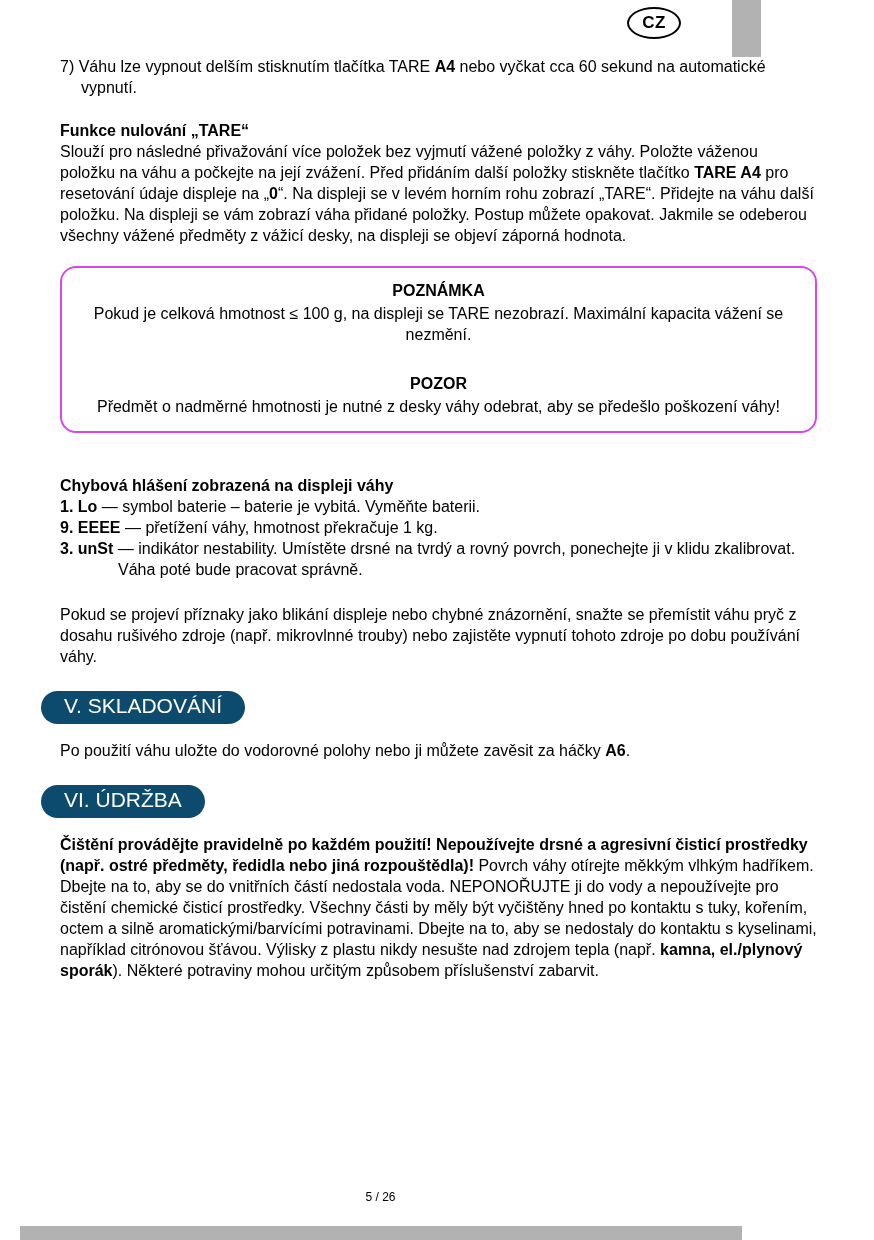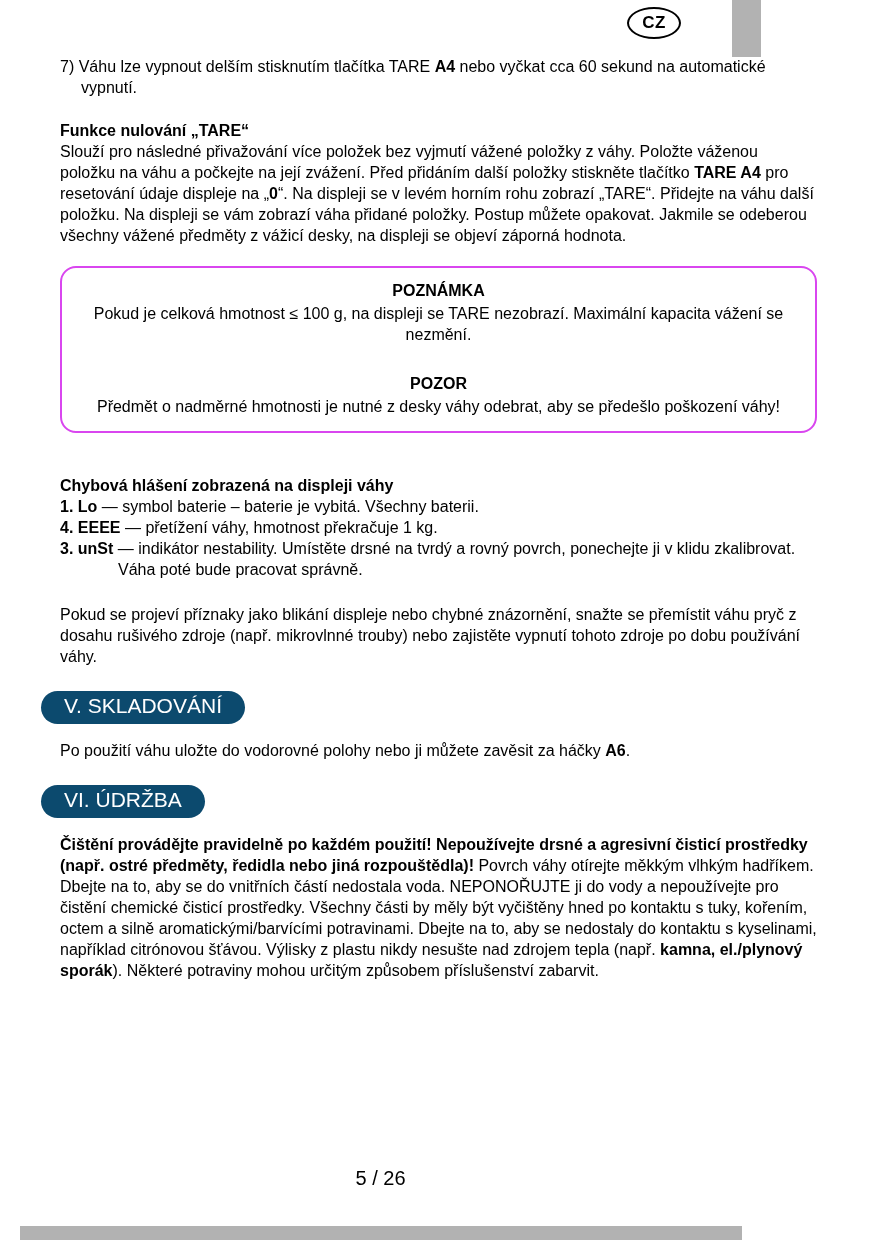--- a/index.html
+++ b/index.html
@@ -71,22 +71,22 @@
     color: #fff;
     border-radius: 17px;
     padding: 3px 23px 6px;
     font-size: 21px;
     line-height: 24px;
     margin: 24px 0 16px -19px;
   }
   .pill-row { line-height: 0; }
 
   .footer {
-    position: absolute; bottom: 50px; left: 0;
-    width: 100%; text-align: center; font-size: 20px;
+    position: absolute; bottom: 36px; left: 0;
+    width: 100%; text-align: center; font-size: 12px;
   }
 
   .bottom-bar {
     position: absolute; bottom: 0; left: 20px; right: 19px;
     height: 14px;
     background: #b2b2b2;
   }
 </style>
 </head>
 <body>
@@ -107,22 +107,22 @@
     <p><span>Slouží pro následné přivažování více položek bez vyjmutí vážené položky z váhy. Položte váženou položku na váhu a počkejte na její zvážení. Před přidáním další položky stiskněte tlačítko </span><span style="font-weight: bold;">TARE A4</span><span> pro resetování údaje displeje na „</span><span style="font-weight: bold;">0</span><span>“. Na displeji se v levém horním rohu zobrazí „TARE“. Přidejte na váhu další položku. Na displeji se vám zobrazí váha přidané položky. Postup můžete opakovat. Jakmile se odeberou všechny vážené předměty z vážicí desky, na displeji se objeví záporná hodnota.</span></p>
 
     <div class="note-box">
       <p class="box-title">POZNÁMKA</p>
       <p class="box-body">Pokud je celková hmotnost ≤ 100 g, na displeji se TARE nezobrazí. Maximální kapacita vážení se nezmění.</p>
       <p class="box-title">POZOR</p>
       <p class="box-body last">Předmět o nadměrné hmotnosti je nutné z desky váhy odebrat, aby se předešlo poškození váhy!</p>
     </div>
 
     <h3>Chybová hlášení zobrazená na displeji váhy</h3>
-    <p class="err"><span style="font-weight: bold;">1. Lo</span><span> —  symbol baterie – baterie je vybitá. Všechny baterii.</span></p>
-    <p class="err"><span style="font-weight: bold;">4. EEEE</span><span> — přetížení váhy, hmotnost překračuje 1 kg.</span></p>
+    <p class="err"><span style="font-weight: bold;">1. Lo</span><span> —  symbol baterie – baterie je vybitá. Vyměňte baterii.</span></p>
+    <p class="err"><span style="font-weight: bold;">9. EEEE</span><span> — přetížení váhy, hmotnost překračuje 1 kg.</span></p>
     <p class="err err-hang"><span style="font-weight: bold;">3. unSt</span><span> — indikátor nestability. Umístěte drsné na tvrdý a rovný povrch, ponechejte ji v klidu zkalibrovat. Váha poté bude pracovat správně.</span></p>
 
     <p class="interference">Pokud se projeví příznaky jako blikání displeje nebo chybné znázornění, snažte se přemístit váhu pryč z dosahu rušivého zdroje (např. mikrovlnné trouby) nebo zajistěte vypnutí tohoto zdroje po dobu používání váhy.</p>
 
     <div class="pill-row">
       <div class="pill">
         <span>V. SKLADOVÁNÍ</span>
       </div>
     </div>
     <p><span>Po použití váhu uložte do vodorovné polohy nebo ji můžete zavěsit za háčky </span><span style="font-weight: bold;">A6</span><span>.</span></p>

